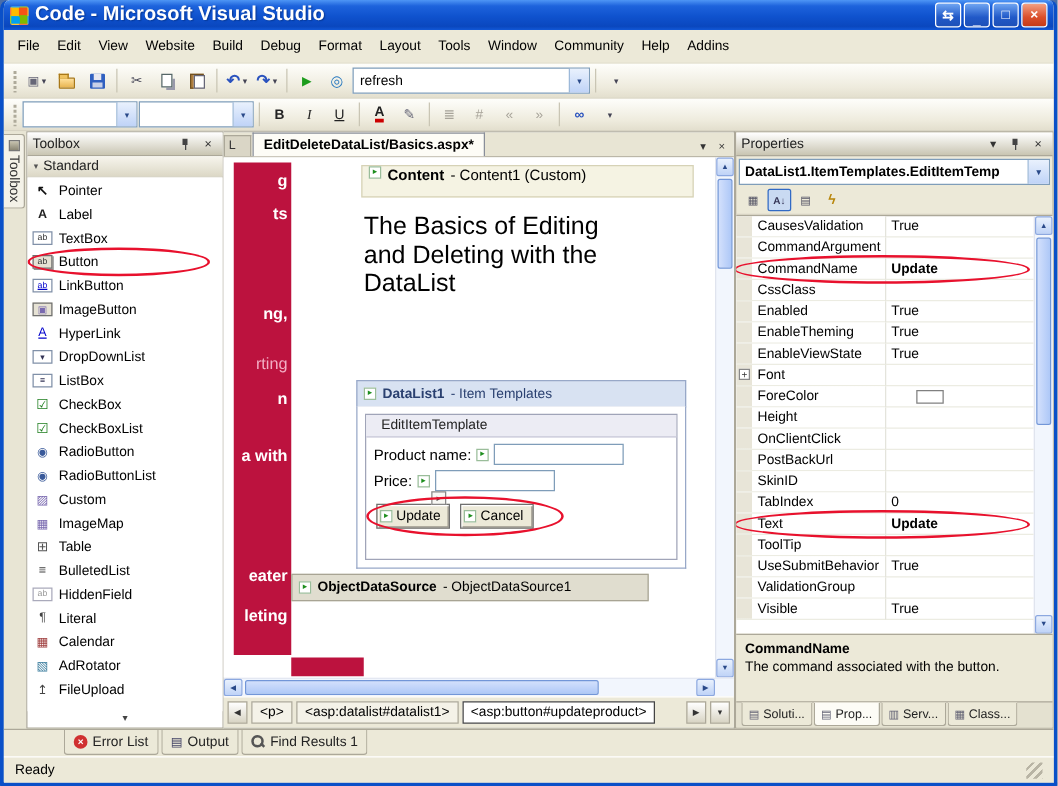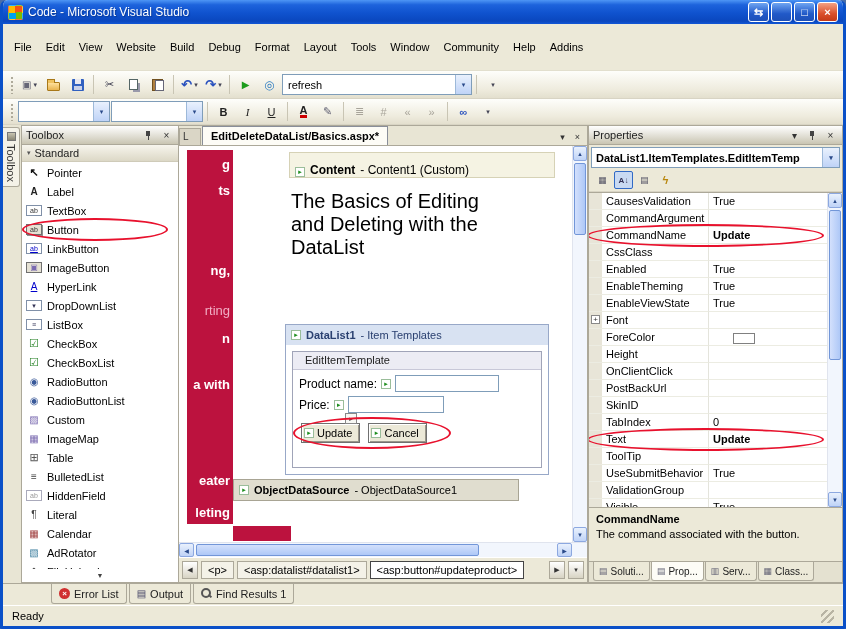--- a/index.html
+++ b/index.html
@@ -2,27 +2,27 @@
 <html><head>
 <meta charset="utf-8">
 <style>
 *{margin:0;padding:0;box-sizing:border-box}
 html,body{width:846px;height:629px}
 body{font-family:"Liberation Sans",sans-serif;background:#4A6EA9;overflow:hidden}
 .window{width:846px;height:629px;display:flex;flex-direction:column;background:#ECE9D8;border:3px solid #0A50C8;border-top:none;border-radius:7px 7px 2px 2px;overflow:hidden}
 
 .titlebar{flex:0 0 24px;background:linear-gradient(180deg,#4E96F5 0%,#1D63DC 20%,#0F52CE 55%,#0A47BE 88%,#1157D6 100%);display:flex;align-items:center;gap:5px;padding:0 5px;border-radius:5px 5px 0 0}
 .app-ic{width:15px;height:15px;border-radius:2px;background:conic-gradient(#F65314 0 25%,#7CBB00 0 50%,#00A1F1 0 75%,#FFBB00 0);border:1px solid #fff3}
-.title-text{flex:1;color:#fff;font-weight:normal;font-size:12px;text-shadow:1px 1px 1px #083A9A;white-space:nowrap;overflow:hidden}
+.title-text{flex:1;color:#fff;font-weight:bold;font-size:16px;text-shadow:1px 1px 1px #083A9A;white-space:nowrap;overflow:hidden}
 .tbtns{display:flex;gap:2px}
 .tbtn{width:21px;height:20px;border:1px solid #fff;border-radius:3px;background:linear-gradient(#6FA5F2,#2159C8 60%,#1D50B8);color:#fff;font-size:11px;font-weight:bold;display:flex;align-items:center;justify-content:center}
 .tbtn.ic-close{background:linear-gradient(#F3A183,#DA4F2B 60%,#C43A18)}
 .tbtn.ic-minimize{align-items:flex-end;padding-bottom:3px;line-height:4px}
 
-.menubar{flex:0 0 23px;display:flex;align-items:center;padding:14px 4px;font-size:11px;background:#ECE9D8;border-bottom:1px solid #E2DFCE}
+.menubar{flex:0 0 23px;display:flex;align-items:center;padding:4px 4px;font-size:11px;background:#ECE9D8;border-bottom:1px solid #E2DFCE}
 .menu-item{padding:3px 7px}
 
 .toolbar{display:flex;align-items:center;gap:1px;padding:0 4px;background:linear-gradient(#FEFEFB,#EEEBDD 70%,#E3DFCE);border-bottom:1px solid #D8D4C4}
 .t1{flex:0 0 28px}.t2{flex:0 0 26px}
 .grip{width:4px;height:18px;margin:0 3px;background-image:radial-gradient(#AEAA9A 42%,transparent 45%);background-size:4px 4px;background-repeat:repeat-y}
 .sep{width:1px;height:19px;background:#C9C5B4;margin:0 3px}
 .tbb{height:22px;min-width:23px;display:flex;align-items:center;justify-content:center;gap:1px;border:1px solid transparent;border-radius:2px;font-size:11px;color:#444}
 .dd-arrow{font-size:7px;color:#445;margin-left:1px}
 .combo{height:21px;border:1px solid #7F9DB9;background:#fff;display:flex;align-items:center;font-size:11px}
 .combo .cval{flex:1;padding:0 5px;white-space:nowrap;overflow:hidden}
@@ -104,21 +104,21 @@
 .sb-thumb-v{position:absolute;left:1px;right:1px;border:1px solid #7296D8;border-radius:2px;background:linear-gradient(90deg,#D3E0FC,#AEC8F7)}
 .sb-thumb-h{position:absolute;top:1px;bottom:1px;border:1px solid #7296D8;border-radius:2px;background:linear-gradient(#D3E0FC,#AEC8F7)}
 .sb-corner{flex:0 0 15px;background:#F2F6FD}
 
 .crimson-strip{position:absolute;left:8px;top:4px;width:46px;bottom:18px;background:#BC123E}
 .frag{position:absolute;right:3px;color:#fff;font-size:13px;font-weight:bold;white-space:nowrap}
 .frag.light{color:#F2AEC4;font-weight:normal}
 .crimson-chunk{position:absolute;left:54px;bottom:1px;width:58px;height:15px;background:#BC123E}
 .el-badge{flex:0 0 auto;width:10px;height:10px;background:#fff;border:1px solid #9ABD9A;display:inline-flex;align-items:center;justify-content:center}
 .el-badge::before{content:"\25B8";color:#1E8E1E;font-size:7px;line-height:8px}
-.content-hdr{position:absolute;left:110px;top:6px;width:266px;height:26px;background:#F5F3E3;border:1px solid #D6D2B6;display:flex;align-items:flex-end;gap:5px;font-size:12px;padding:0 5px;color:#000}
+.content-hdr{position:absolute;left:110px;top:6px;width:266px;height:26px;background:#F5F3E3;border:1px solid #D6D2B6;display:flex;align-items:flex-start;gap:5px;font-size:12px;padding:0 5px;color:#000}
 .heading{position:absolute;left:112px;top:44px;width:212px;font-size:20px;font-weight:normal;line-height:1.15;color:#000}
 .dl-hdr{position:absolute;left:106px;top:178px;width:264px;height:22px;background:#D8E2F2;border:1px solid #98A8C8;color:#2A4070;font-size:11px;display:flex;align-items:center;gap:5px;padding:0 5px}
 .dl-body{position:absolute;left:106px;top:199px;width:264px;height:130px;background:#fff;border:1px solid #98A8C8;border-top:none;padding:6px}
 .eit{border:1px solid #A0A4B8;height:100%;display:flex;flex-direction:column}
 .eit-hdr{flex:0 0 18px;background:#ECECF4;border-bottom:1px solid #C8C8D8;font-size:11px;padding:2px 12px;color:#222}
 .eit-body{flex:1;padding:5px 6px;font-size:12px;color:#000}
 .frow{display:flex;align-items:center;gap:4px;margin-bottom:4px}
 .mock-input{height:17px;border:1px solid #7F9DB9;background:#fff}
 .btnrow{margin-top:6px;margin-left:2px;display:inline-flex;gap:8px;position:relative}
 .mock-btn{height:20px;border:1px solid #707070;background:#ECE9D8;box-shadow:inset 1px 1px 0 #fff, inset -1px -1px 0 #9a968a;font-size:11px;padding:0 7px 0 2px;display:inline-flex;gap:3px;align-items:center;color:#000}

